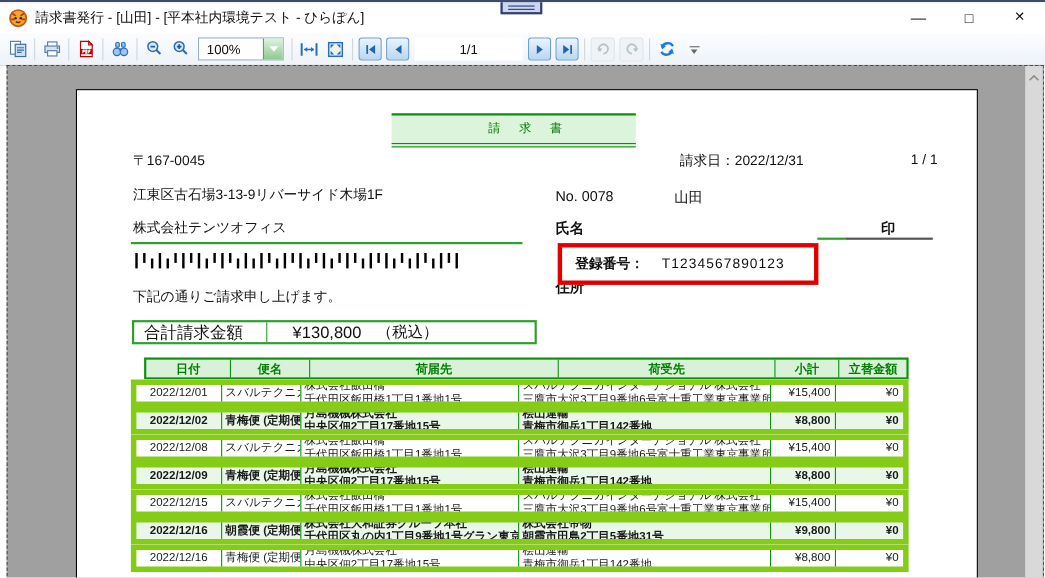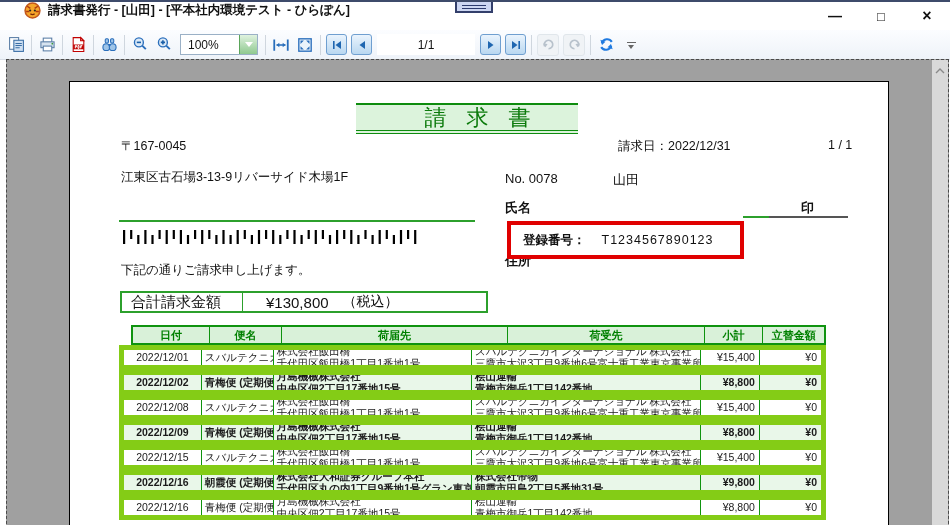--- a/index.html
+++ b/index.html
@@ -2,21 +2,21 @@
 <html><head>
 <meta charset="utf-8">
 <style>
   * { margin:0; padding:0; box-sizing:border-box; }
   html,body { width:950px; height:525px; overflow:hidden; background:#fff;
     font-family:"Liberation Sans","DejaVu Sans",sans-serif; }
   body { position:relative; border-top:2px solid #3e4b6b; }
 
   
   .titlebar { position:absolute; top:0; left:0; right:0; height:28px; background:#fff;
-    display:flex; align-items:flex-start; padding:0 24px;font-weight:bold; }
+    display:flex; align-items:center; padding:0 8px; }
   .app-icon { width:17px; height:17px; margin-right:7px; flex:0 0 auto; }
   .title-text { font-size:12.5px; color:#111; }
   .drag-handle { position:absolute; left:455px; top:-2px; width:38px; height:13px;
     background:#ccd6f2; border:2px solid #333f6b; display:flex; flex-direction:column;
     justify-content:center; gap:2px; align-items:center; }
   .drag-handle i { display:block; width:24px; height:1px; background:#2b3a6e; }
   .win-controls { position:absolute; right:0; top:0; height:28px; display:flex; }
   .win-btn { width:46px; height:28px; display:flex; align-items:center; justify-content:center;
     font-size:14px; color:#111; cursor:default; }
   .win-btn.max { font-size:13px; }
@@ -51,21 +51,21 @@
   .vscroll { position:absolute; top:0; right:0; bottom:0; width:16px; background:#d9d9d9; }
   .vscroll .up { position:absolute; top:2px; left:0; width:16px; height:17px;
     display:flex; align-items:center; justify-content:center; color:#8a8a8a; }
 
   
   .page { position:absolute; left:62px; top:21px; width:820px; height:560px;
     background:#fff; border:1px solid #000; overflow:hidden; }
   .abs { position:absolute; }
   .doc-banner { left:286px; top:21px; width:222px; height:31px; background:#dcf3dc;
     border-top:2px solid #0e8c0e; border-bottom:4px double #0e8c0e; text-align:center;
-    font-size:22px; line-height:25px; color:#0b7a0b; letter-spacing:7px;padding-left:28px; }
+    font-size:11px; line-height:25px; color:#0b7a0b; letter-spacing:7px;padding-left:28px; }
   .blue { color:#3c4ec2; }
   .t12 { font-size:12.5px; color:#111; }
   .t13 { font-size:13px; color:#111; }
   .bold { font-weight:bold; }
   .green-rule { height:2px; background:#2ca02c; }
   .mini-rule-g { height:2px; background:#2ca02c; }
   .mini-rule-k { height:2px; background:#555; }
   .reg-box { left:437px; top:139px; width:237px; height:38px; background:#fff;
     border:4px solid #e00000; display:flex; align-items:center; z-index:5; }
   .reg-box .lab { font-size:12.5px; font-weight:bold; color:#111; margin-left:12px; }
@@ -245,20 +245,21 @@
   <div class="page">
 
     <div class="abs doc-banner">請 求 書</div>
 
     <span class="abs blue t12" style="left:548px; top:56px;">
       <span>請求日：</span><span>2022/12/31</span></span>
     <span class="abs blue t12" style="left:758px; top:56px;">1 / 1</span>
 
     <span class="abs t12" style="left:51px; top:56px;">〒167-0045</span>
     <span class="abs t12" style="left:51px; top:87px;">江東区古石場3-13-9リバーサイド木場1F</span>
+    <span class="abs t12" style="left:51px; top:117px;">株式会社テンツオフィス</span>
     <div class="abs green-rule" style="left:49px; top:138px; width:356px;"></div>
     <svg class="abs" style="left:51px; top:147px;" width="300" height="16">
         <rect x="2.0" y="1" width="2.2" height="14" fill="#000"></rect>
         <rect x="9.1" y="1" width="2.2" height="9" fill="#000"></rect>
         <rect x="16.2" y="6" width="2.2" height="9" fill="#000"></rect>
         <rect x="23.3" y="1" width="2.2" height="14" fill="#000"></rect>
         <rect x="30.4" y="6" width="2.2" height="9" fill="#000"></rect>
         <rect x="37.5" y="1" width="2.2" height="9" fill="#000"></rect>
         <rect x="44.6" y="1" width="2.2" height="14" fill="#000"></rect>
         <rect x="51.7" y="1" width="2.2" height="9" fill="#000"></rect>

